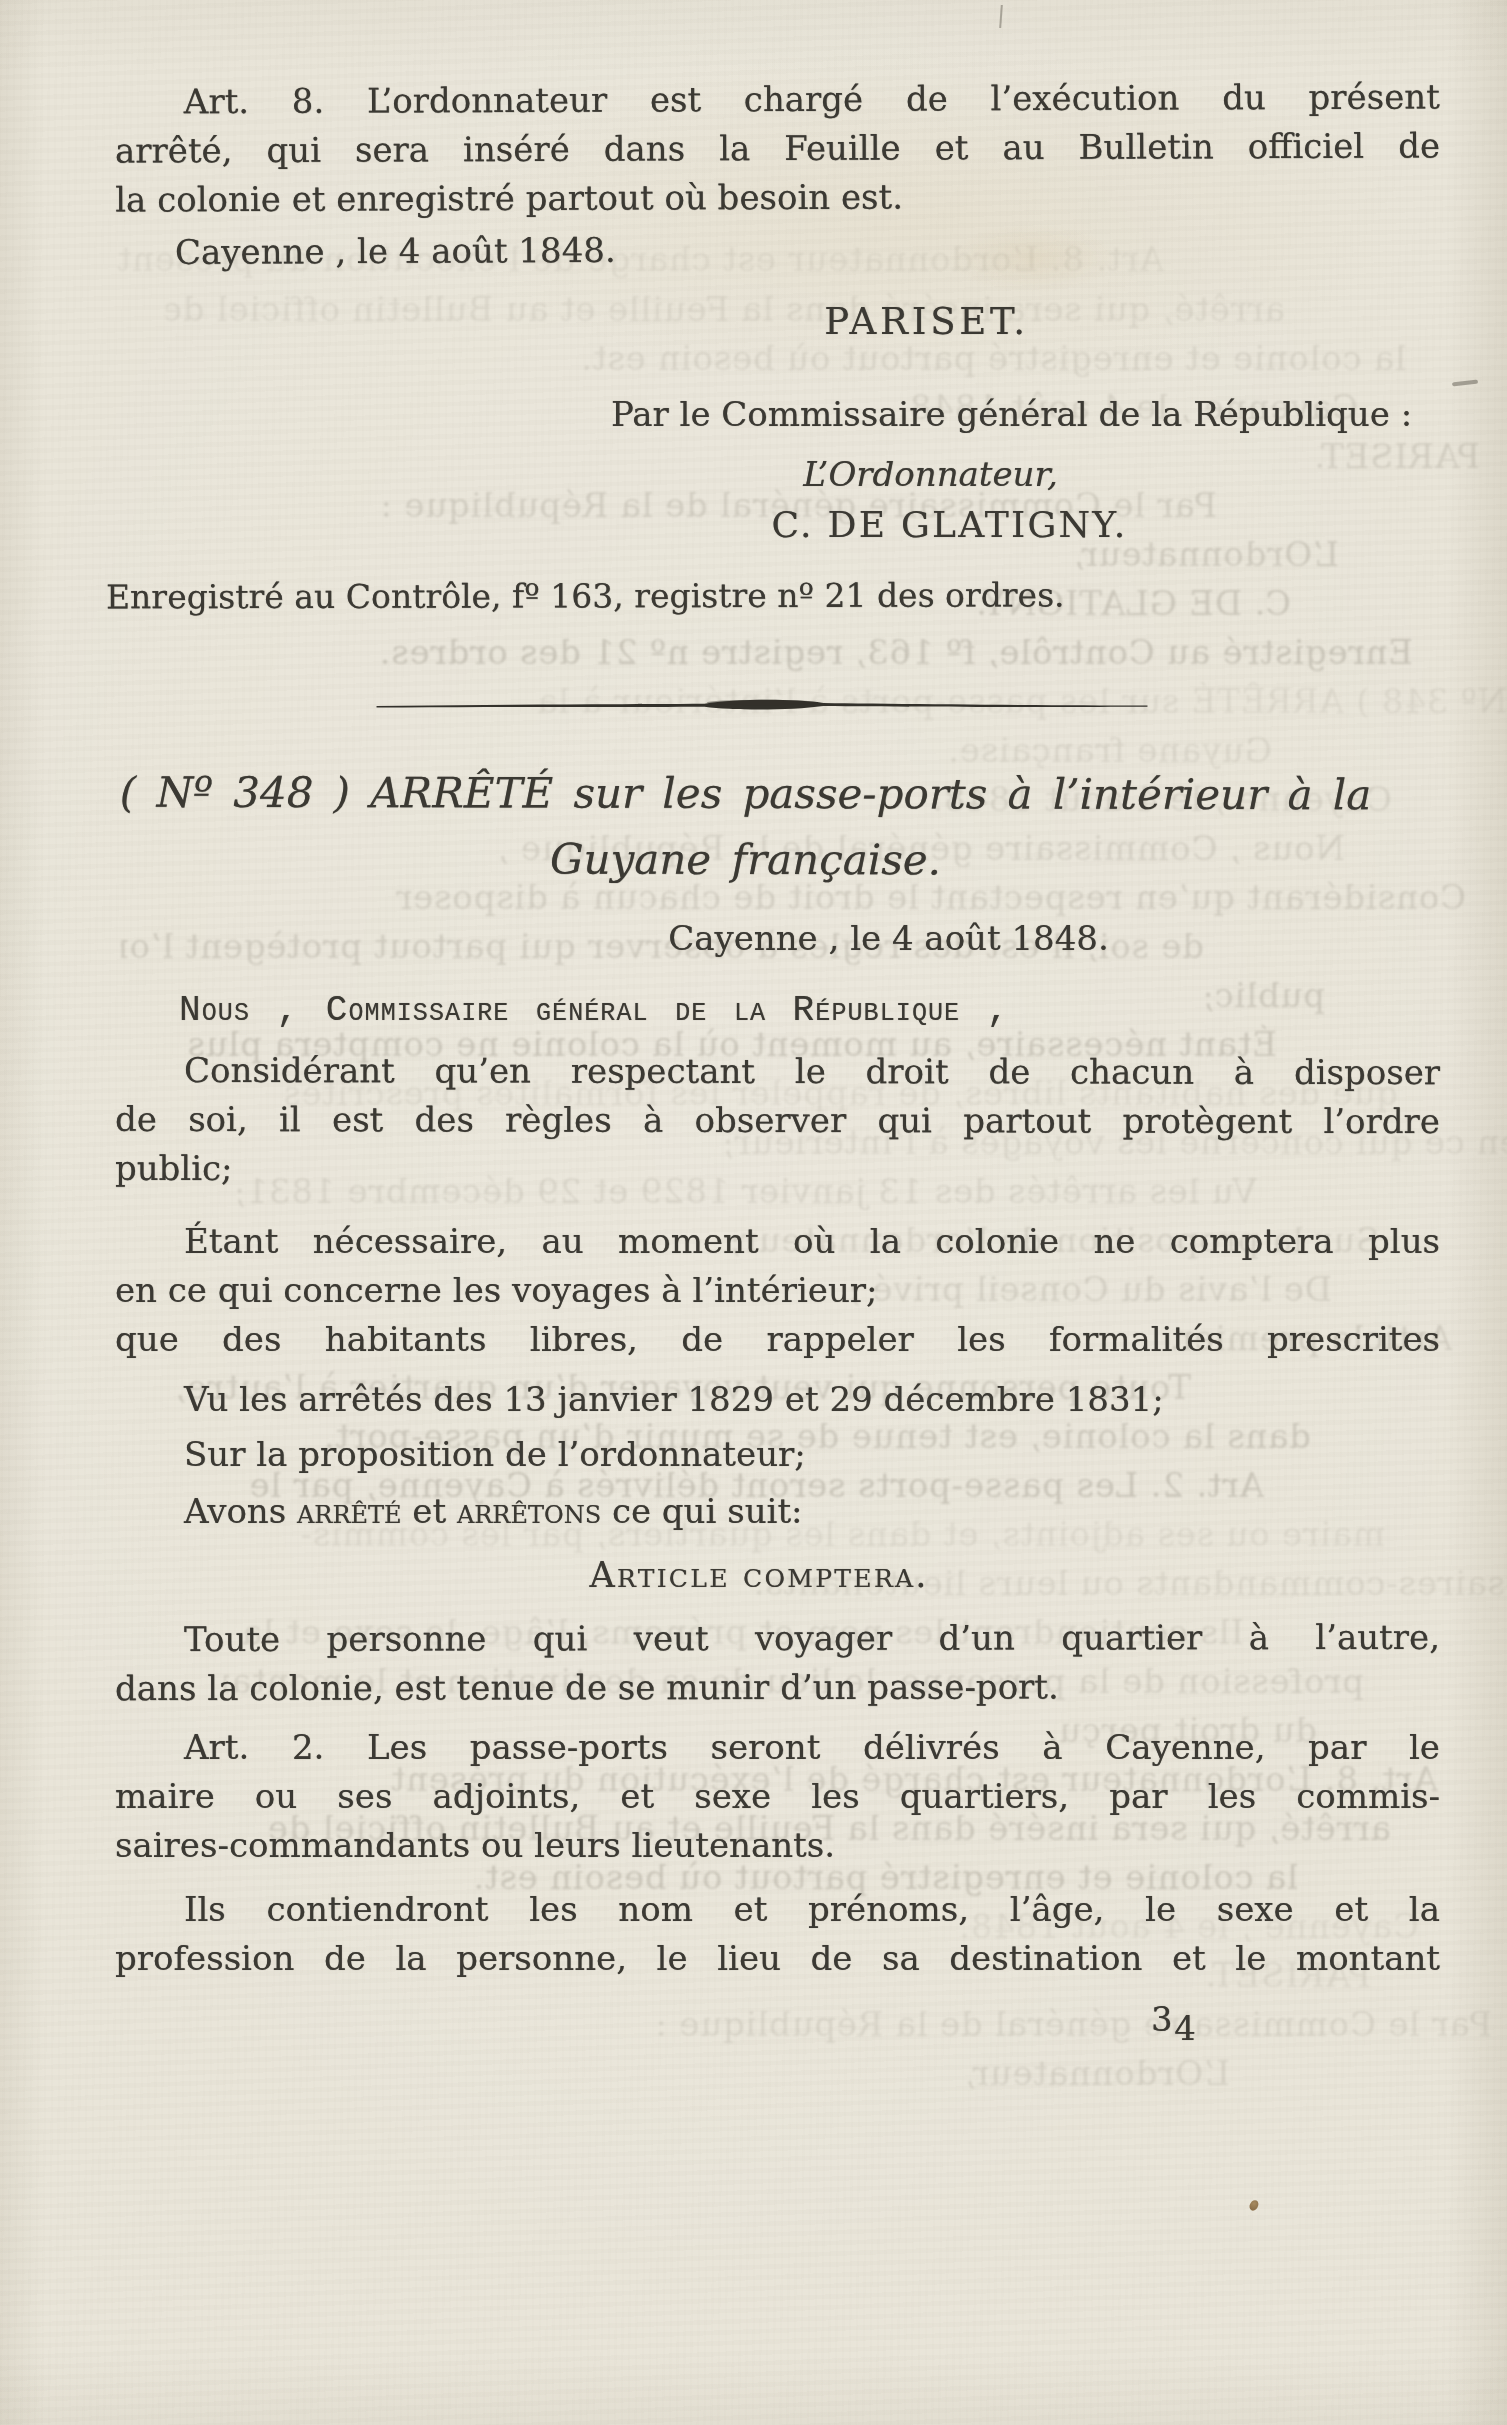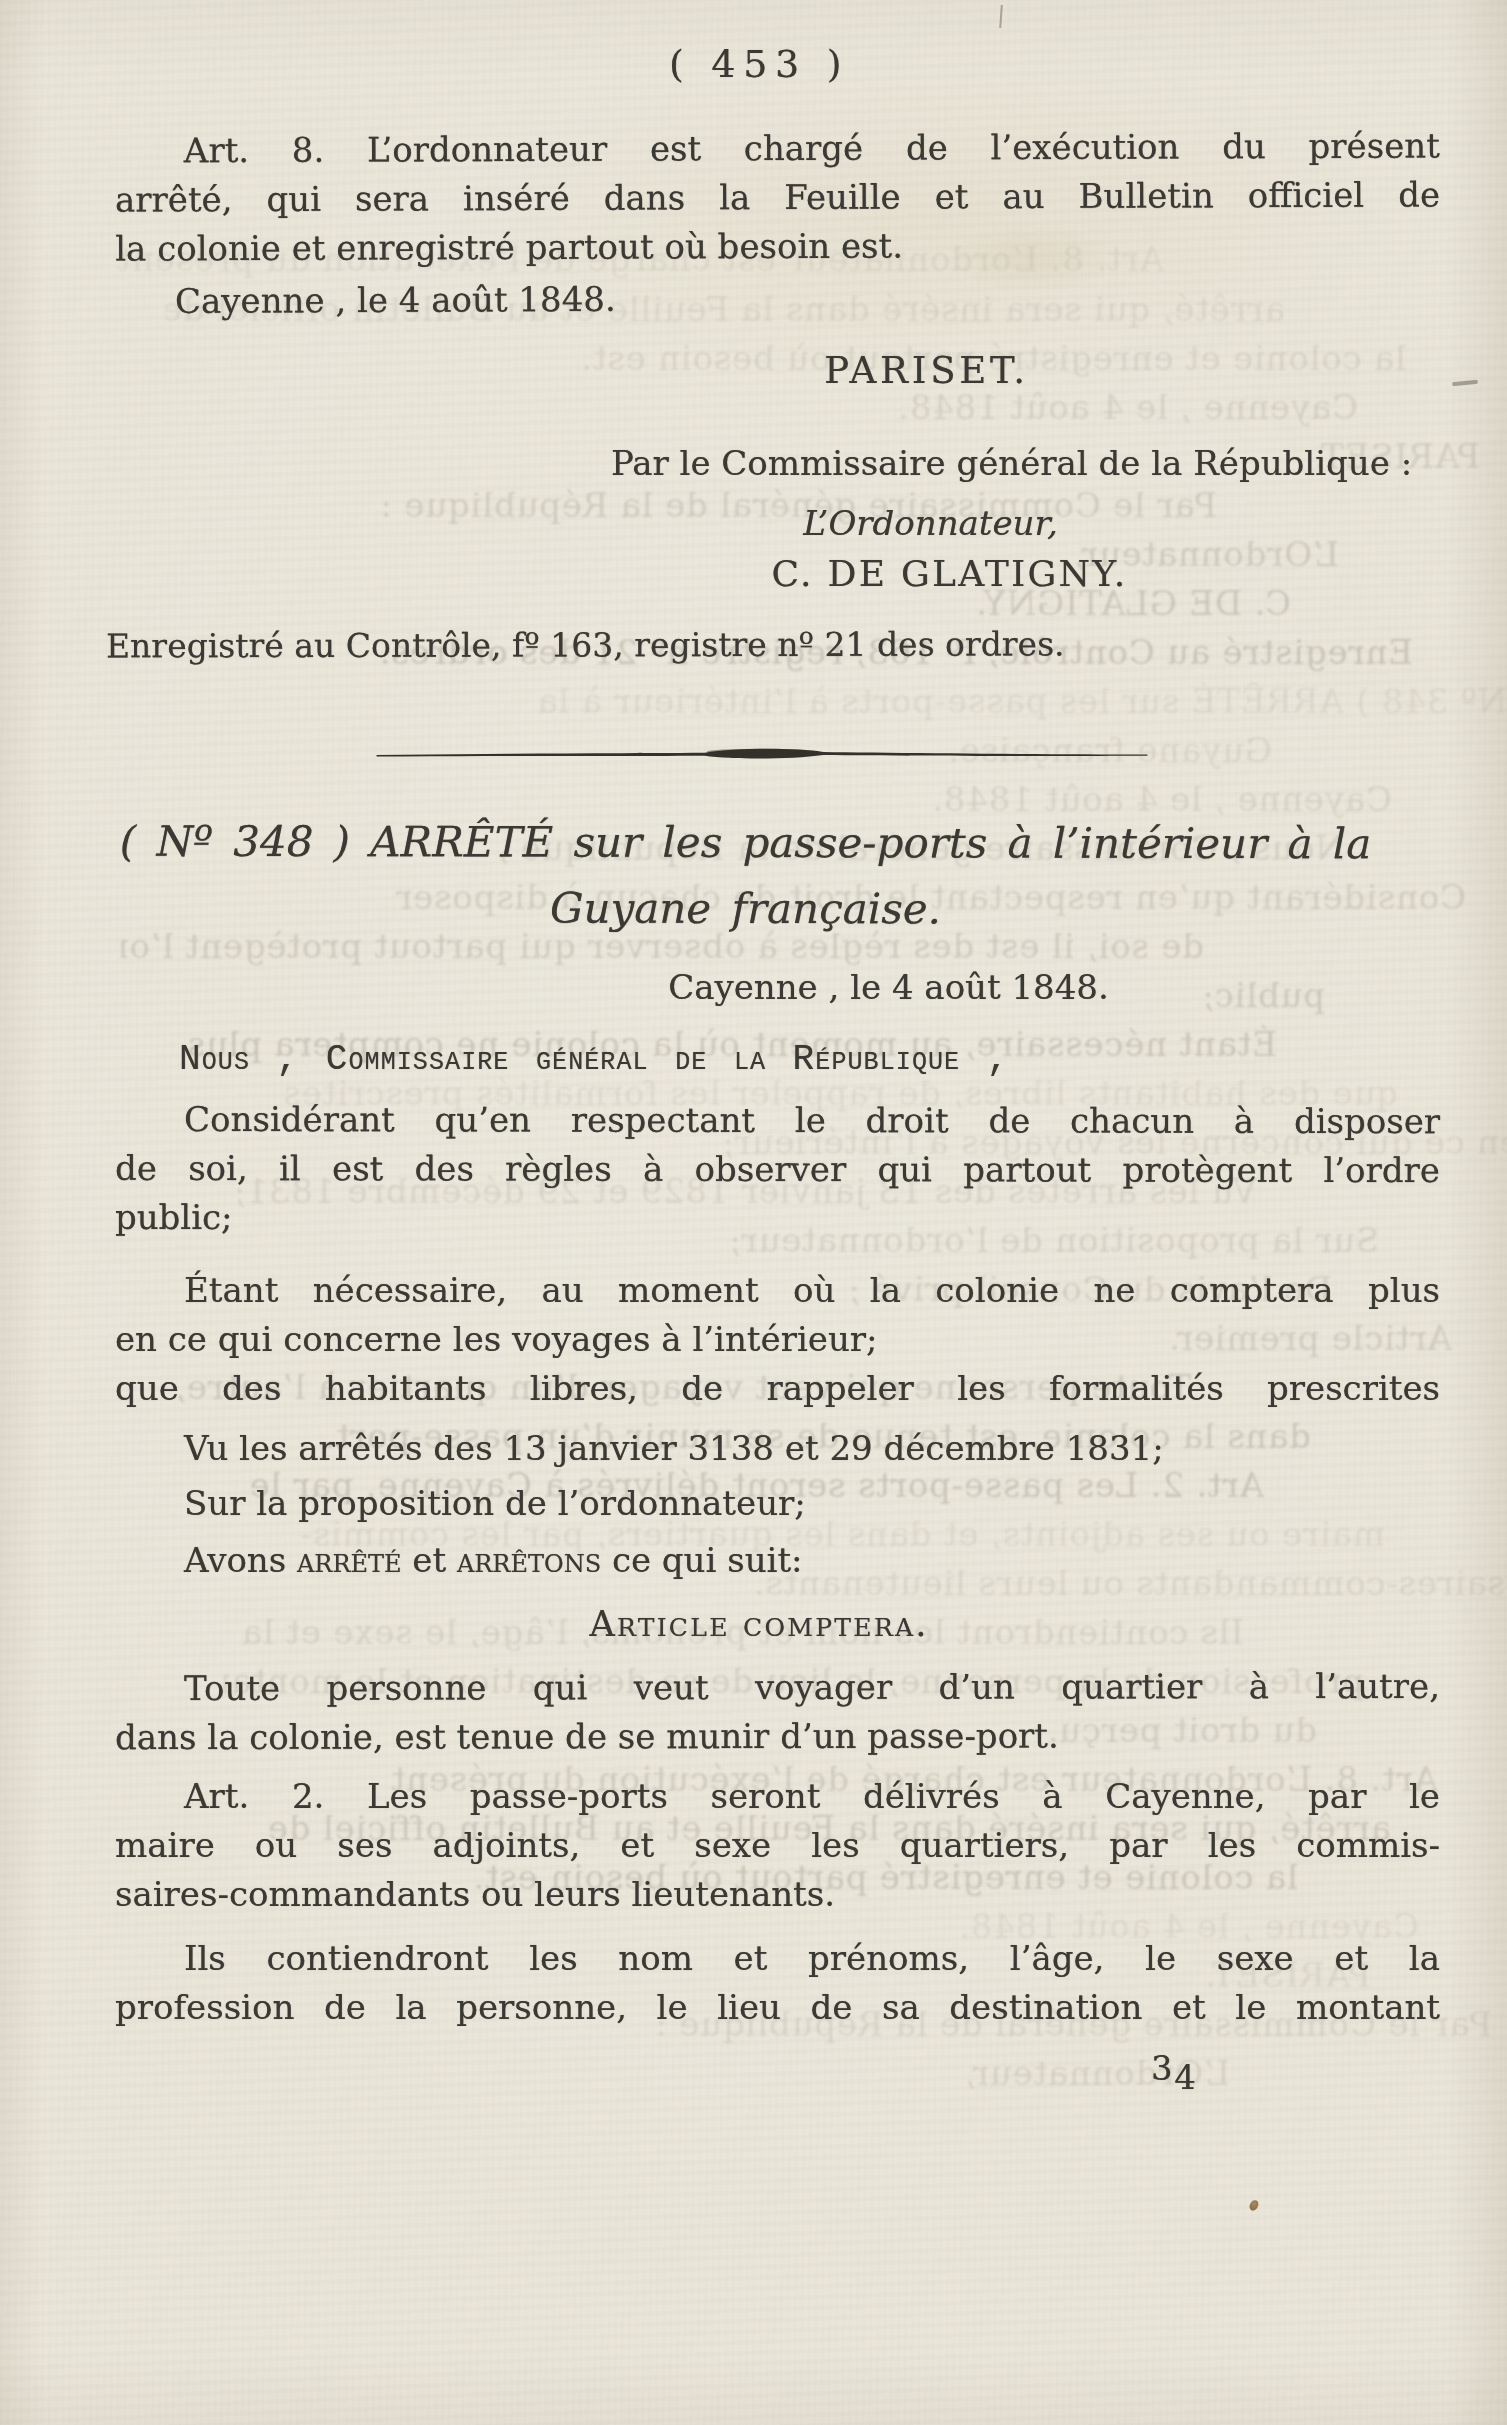--- a/index.html
+++ b/index.html
@@ -103,21 +103,20 @@
       <div class="ghost" style="top: 1760px; left: 204px; width: 1234px; opacity: 0.21;">Art. 8. L’ordonnateur est chargé de l’exécution du présent</div>
       <div class="ghost" style="top: 1809px; left: 110px; width: 1281px; opacity: 0.23;">arrêté, qui sera inséré dans la Feuille et au Bulletin officiel de</div>
       <div class="ghost" style="top: 1858px; left: 185px; width: 1113px; opacity: 0.25;">la colonie et enregistré partout où besoin est.</div>
       <div class="ghost" style="top: 1907px; left: 259px; width: 1160px; opacity: 0.1;">Cayenne , le 4 août 1848.</div>
       <div class="ghost" style="top: 1956px; left: 165px; width: 1206px; opacity: 0.12;">PARISET.</div>
       <div class="ghost" style="top: 2005px; left: 239px; width: 1253px; opacity: 0.14;">Par le Commissaire général de la République :</div>
       <div class="ghost" style="top: 2054px; left: 145px; width: 1085px; opacity: 0.16;">L’Ordonnateur,</div>
     </div>
 
   <div class="content" id="content">
-    <div class="pagenum">( 453 )</div>
     <div id="blocks">
         <div class="block b-para" style="margin-top: 35px; transform: rotate(-0.22deg);">
           <div class="jline first">Art. 8. L’ordonnateur est chargé de l’exécution du présent</div>
           <div class="jline">arrêté, qui sera inséré dans la Feuille et au Bulletin officiel de</div>
           <div class="jline last">la colonie et enregistré partout où besoin est.</div>
         </div>
         <div class="block b-dateline" style="margin-top: 3.1px; transform: rotate(-0.28deg);">Cayenne , le 4 août 1848.</div>
         <div class="block b-sig-name" style="margin-top: 23px;">PARISET.</div>
         <div class="block b-sig-byline" style="margin-top: 44px;">Par le Commissaire général de la République :</div>
         <div class="block b-sig-role" style="margin-top: 10.7px;">L’Ordonnateur,</div>
@@ -136,21 +135,21 @@
         <div class="block b-para" style="margin-top: 12.3px; transform: rotate(0.1deg);">
           <div class="jline first">Considérant qu’en respectant le droit de chacun à disposer</div>
           <div class="jline">de soi, il est des règles à observer qui partout protègent l’ordre</div>
           <div class="jline last">public;</div>
         </div>
         <div class="block b-para" style="margin-top: 23px;">
           <div class="jline first">Étant nécessaire, au moment où la colonie ne comptera plus</div>
           <div class="jline last">en ce qui concerne les voyages à l’intérieur;</div>
           <div class="jline">que des habitants libres, de rappeler les formalités prescrites</div>
         </div>
-        <div class="block b-para-line" style="margin-top: 10.7px;">Vu les arrêtés des 13 janvier 3138 et 29 décembre 1831;</div>
+        <div class="block b-para-line" style="margin-top: 10.7px;">Vu les arrêtés des 13 janvier 1829 et 29 décembre 1831;</div>
         <div class="block b-para-line" style="margin-top: 6.1px;">Sur la proposition de l’ordonnateur;</div>
         <div class="block b-mixed" style="margin-top: 7.7px;"><span>Avons </span><span class="sc">arrêté</span><span> et </span><span class="sc">arrêtons</span><span> ce qui suit:</span></div>
         <div class="block b-article-heading" style="margin-top: 15.3px;">Article comptera.</div>
         <div class="block b-para" style="margin-top: 13.8px; transform: rotate(-0.1deg);">
           <div class="jline first">Toute personne qui veut voyager d’un quartier à l’autre,</div>
           <div class="jline last">dans la colonie, est tenue de se munir d’un passe-port.</div>
         </div>
         <div class="block b-para" style="margin-top: 10.7px;">
           <div class="jline first">Art. 2. Les passe-ports seront délivrés à Cayenne, par le</div>
           <div class="jline">maire ou ses adjoints, et sexe les quartiers, par les commis-</div>

